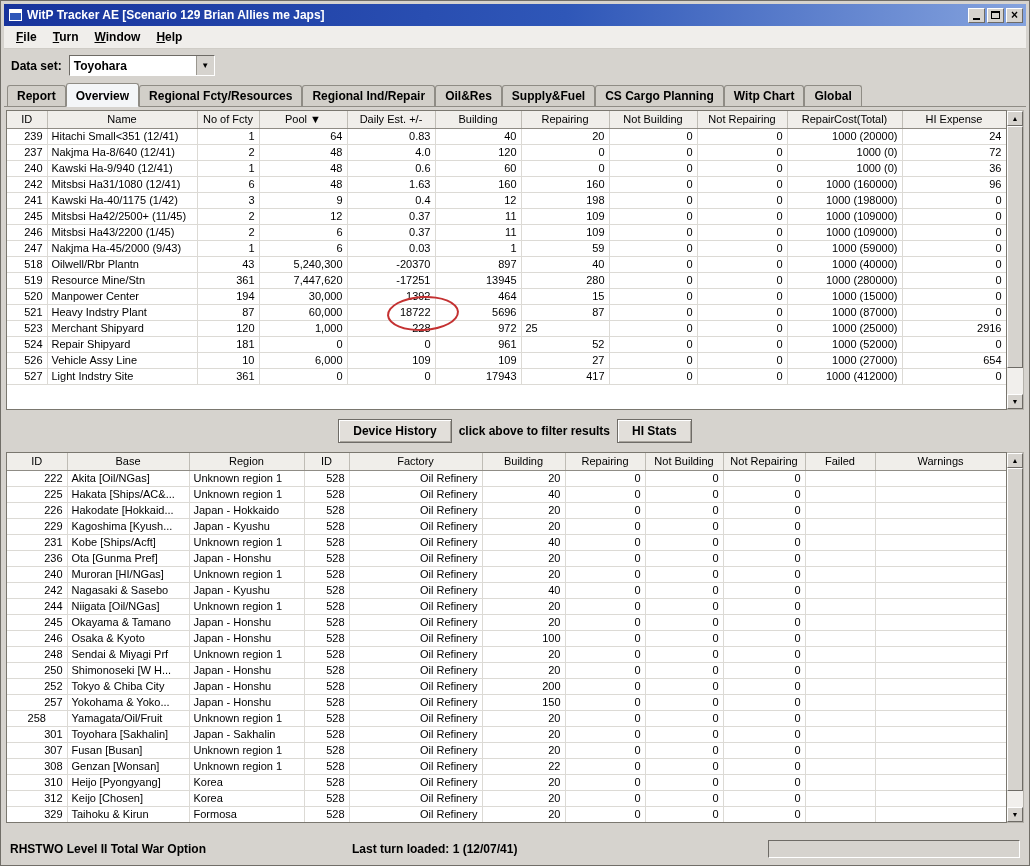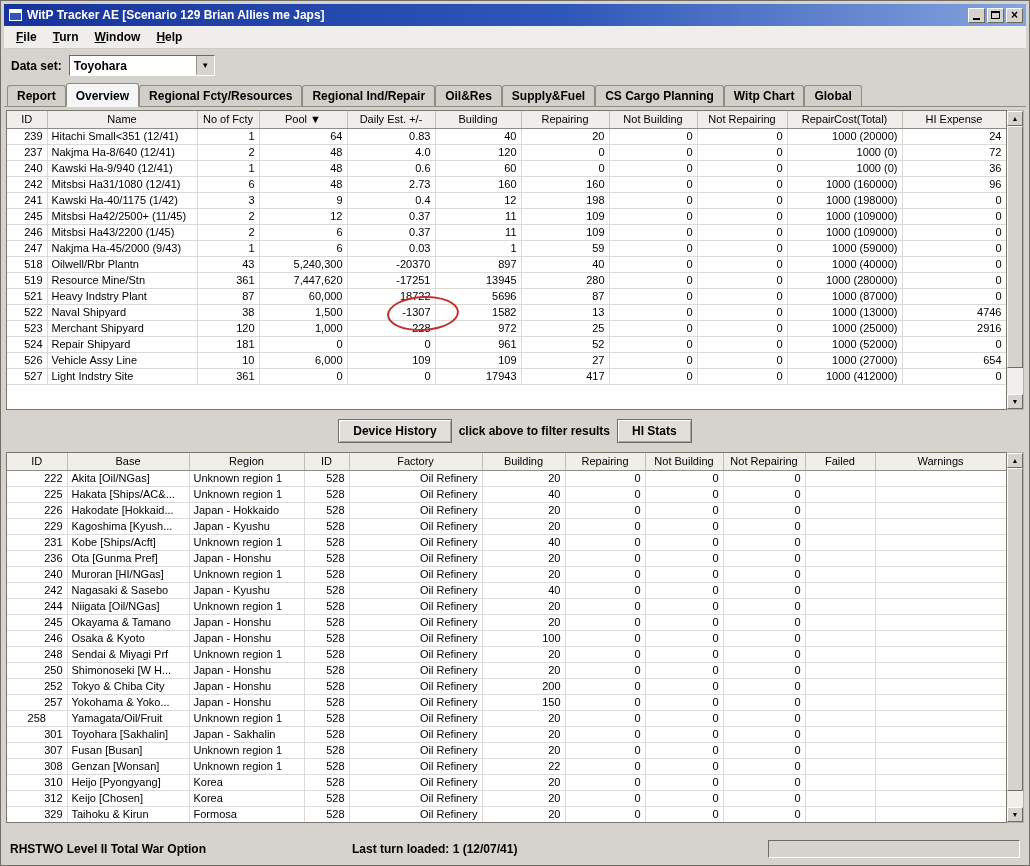--- a/index.html
+++ b/index.html
@@ -216,21 +216,21 @@
                 <td style="text-align: right;">0</td>
                 <td style="text-align: right;">0</td>
                 <td style="text-align: right;">1000 (0)</td>
                 <td style="text-align: right;">36</td>
               </tr>
               <tr>
                 <td style="text-align: right;">242</td>
                 <td style="text-align: left;">Mitsbsi Ha31/1080 (12/41)</td>
                 <td style="text-align: right;">6</td>
                 <td style="text-align: right;">48</td>
-                <td style="text-align: right;">2.73</td>
+                <td style="text-align: right;">1.63</td>
                 <td style="text-align: right;">160</td>
                 <td style="text-align: right;">160</td>
                 <td style="text-align: right;">0</td>
                 <td style="text-align: right;">0</td>
                 <td style="text-align: right;">1000 (160000)</td>
                 <td style="text-align: right;">96</td>
               </tr>
               <tr>
                 <td style="text-align: right;">241</td>
                 <td style="text-align: left;">Kawski Ha-40/1175 (1/42)</td>
@@ -303,53 +303,53 @@
                 <td style="text-align: right;">7,447,620</td>
                 <td style="text-align: right;">-17251</td>
                 <td style="text-align: right;">13945</td>
                 <td style="text-align: right;">280</td>
                 <td style="text-align: right;">0</td>
                 <td style="text-align: right;">0</td>
                 <td style="text-align: right;">1000 (280000)</td>
                 <td style="text-align: right;">0</td>
               </tr>
               <tr>
+                <td style="text-align: right;">520</td>
+                <td style="text-align: left;">Manpower Center</td>
+                <td style="text-align: right;">194</td>
+                <td style="text-align: right;">30,000</td>
+                <td style="text-align: right;">1392</td>
+                <td style="text-align: right;">464</td>
+                <td style="text-align: right;">15</td>
+                <td style="text-align: right;">0</td>
+                <td style="text-align: right;">0</td>
+                <td style="text-align: right;">1000 (15000)</td>
+                <td style="text-align: right;">0</td>
+              </tr>
+              <tr>
                 <td style="text-align: right;">521</td>
                 <td style="text-align: left;">Heavy Indstry Plant</td>
                 <td style="text-align: right;">87</td>
                 <td style="text-align: right;">60,000</td>
                 <td style="text-align: right;">18722</td>
                 <td style="text-align: right;">5696</td>
                 <td style="text-align: right;">87</td>
                 <td style="text-align: right;">0</td>
                 <td style="text-align: right;">0</td>
                 <td style="text-align: right;">1000 (87000)</td>
                 <td style="text-align: right;">0</td>
               </tr>
               <tr>
-                <td style="text-align: right;">522</td>
-                <td style="text-align: left;">Naval Shipyard</td>
-                <td style="text-align: right;">38</td>
-                <td style="text-align: right;">1,500</td>
-                <td style="text-align: right;">-1307</td>
-                <td style="text-align: right;">1582</td>
-                <td style="text-align: right;">13</td>
-                <td style="text-align: right;">0</td>
-                <td style="text-align: right;">0</td>
-                <td style="text-align: right;">1000 (13000)</td>
-                <td style="text-align: right;">4746</td>
-              </tr>
-              <tr>
                 <td style="text-align: right;">523</td>
                 <td style="text-align: left;">Merchant Shipyard</td>
                 <td style="text-align: right;">120</td>
                 <td style="text-align: right;">1,000</td>
                 <td style="text-align: right;">228</td>
                 <td style="text-align: right;">972</td>
-                <td style="text-align: right;">25</td>
+                <td style="">25</td>
                 <td style="text-align: right;">0</td>
                 <td style="text-align: right;">0</td>
                 <td style="text-align: right;">1000 (25000)</td>
                 <td style="text-align: right;">2916</td>
               </tr>
               <tr>
                 <td style="text-align: right;">524</td>
                 <td style="text-align: left;">Repair Shipyard</td>
                 <td style="text-align: right;">181</td>
                 <td style="text-align: right;">0</td>

